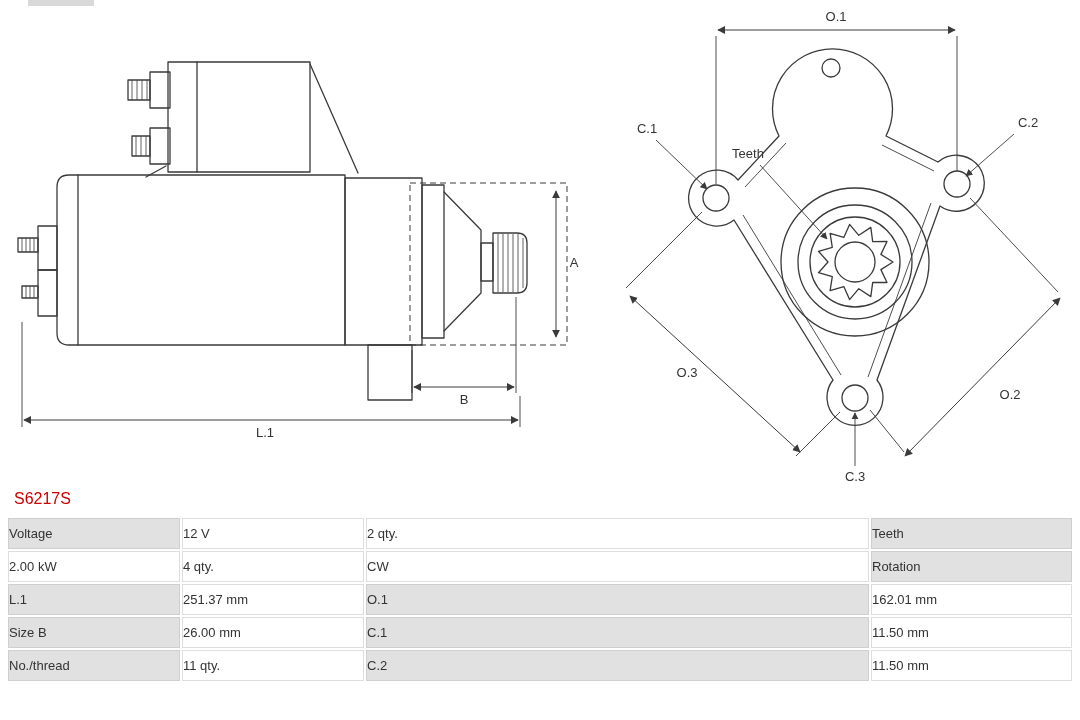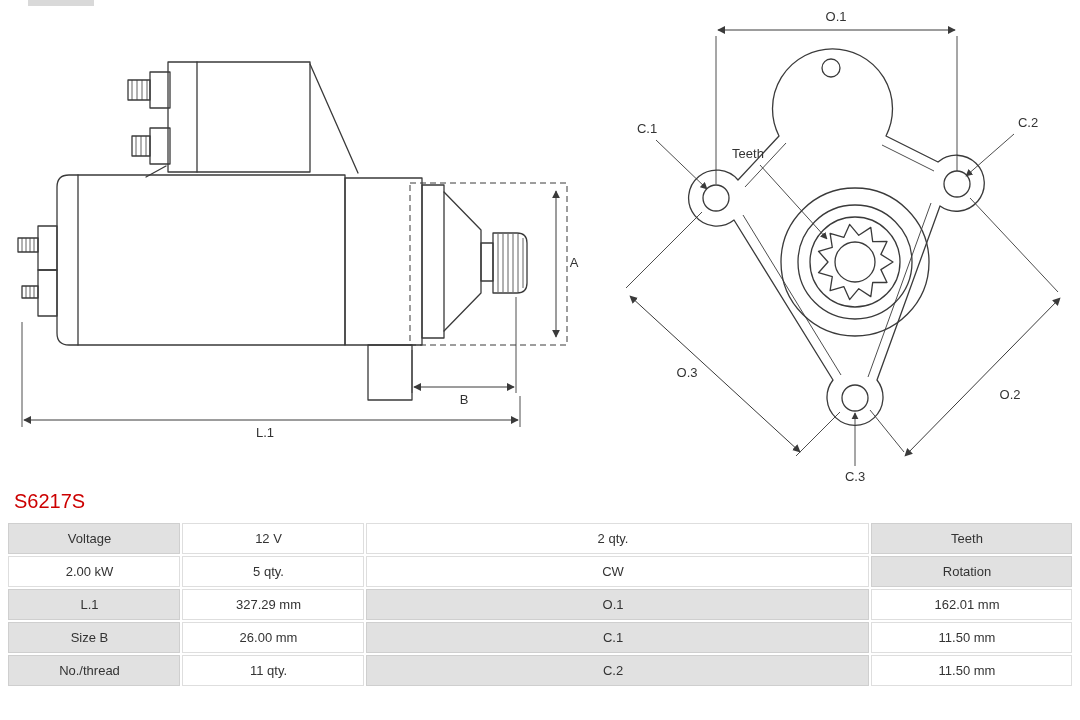--- a/index.html
+++ b/index.html
@@ -16,23 +16,23 @@
   .artifact{position:absolute;left:28px;top:0;width:66px;height:6px;background:#d9d9d9;}
   svg.diagram{display:block;width:1080px;height:484px;}
   .ln{stroke:var(--line);fill:none;stroke-width:1.3;stroke-linejoin:round;stroke-linecap:round;}
   .lnw{stroke:var(--line);fill:#ffffff;stroke-width:1.3;stroke-linejoin:round;}
   .thin{stroke:var(--line);fill:none;stroke-width:0.9;}
   .dim{stroke:var(--line);fill:none;stroke-width:1;}
   .dash{stroke:var(--line);fill:none;stroke-width:1;stroke-dasharray:6 4;}
   .hatch{stroke:var(--line);fill:none;stroke-width:0.8;}
   .lbl{fill:var(--text);font-family:"Liberation Sans",sans-serif;font-size:13px;}
   .arrfill{fill:var(--line);}
-  .part-number{color:var(--accent-red);font-size:20px;margin:6px 4px 10px 14px;}
+  .part-number{color:var(--accent-red);font-size:16px;margin:6px 4px 10px 14px;}
   .spec-table{margin:0 8px;display:grid;grid-template-columns:172px 182px 503px 1fr;gap:2px;}
-  .cell{height:31px;line-height:29px;font-size:13px;color:var(--text);text-align:center;padding-right:9px;border:1px solid var(--value-cell-border);background:#fff;}
+  .cell{height:31px;line-height:29px;font-size:13px;color:var(--text);text-align:left;padding-right:9px;border:1px solid var(--value-cell-border);background:#fff;}
   .cell.label{background:var(--label-cell-bg);border:1px solid var(--label-cell-border);}
 </style>
 </head>
 <body>
 
 <div class="page">
 
   <div class="artifact"></div>
 
   <svg class="diagram" viewBox="0 0 1080 484">
@@ -140,26 +140,26 @@
 
   <div class="part-number">S6217S</div>
 
   <div class="spec-table">
     <div class="cell label">Voltage</div>
     <div class="cell value">12 V</div>
     <div class="cell value">2 qty.</div>
 
     <div class="cell label">Teeth</div>
     <div class="cell value">2.00 kW</div>
-    <div class="cell value">5 qty.</div>
+    <div class="cell value">4 qty.</div>
 
     <div class="cell value">CW</div>
     <div class="cell label">Rotation</div>
     <div class="cell label">L.1</div>
-    <div class="cell value">327.29 mm</div>
+    <div class="cell value">251.37 mm</div>
 
     <div class="cell label">O.1</div>
     <div class="cell value">162.01 mm</div>
 
     <div class="cell label">Size B</div>
     <div class="cell value">26.00 mm</div>
     <div class="cell label">C.1</div>
     <div class="cell value">11.50 mm</div>
 
     <div class="cell label">No./thread</div>

